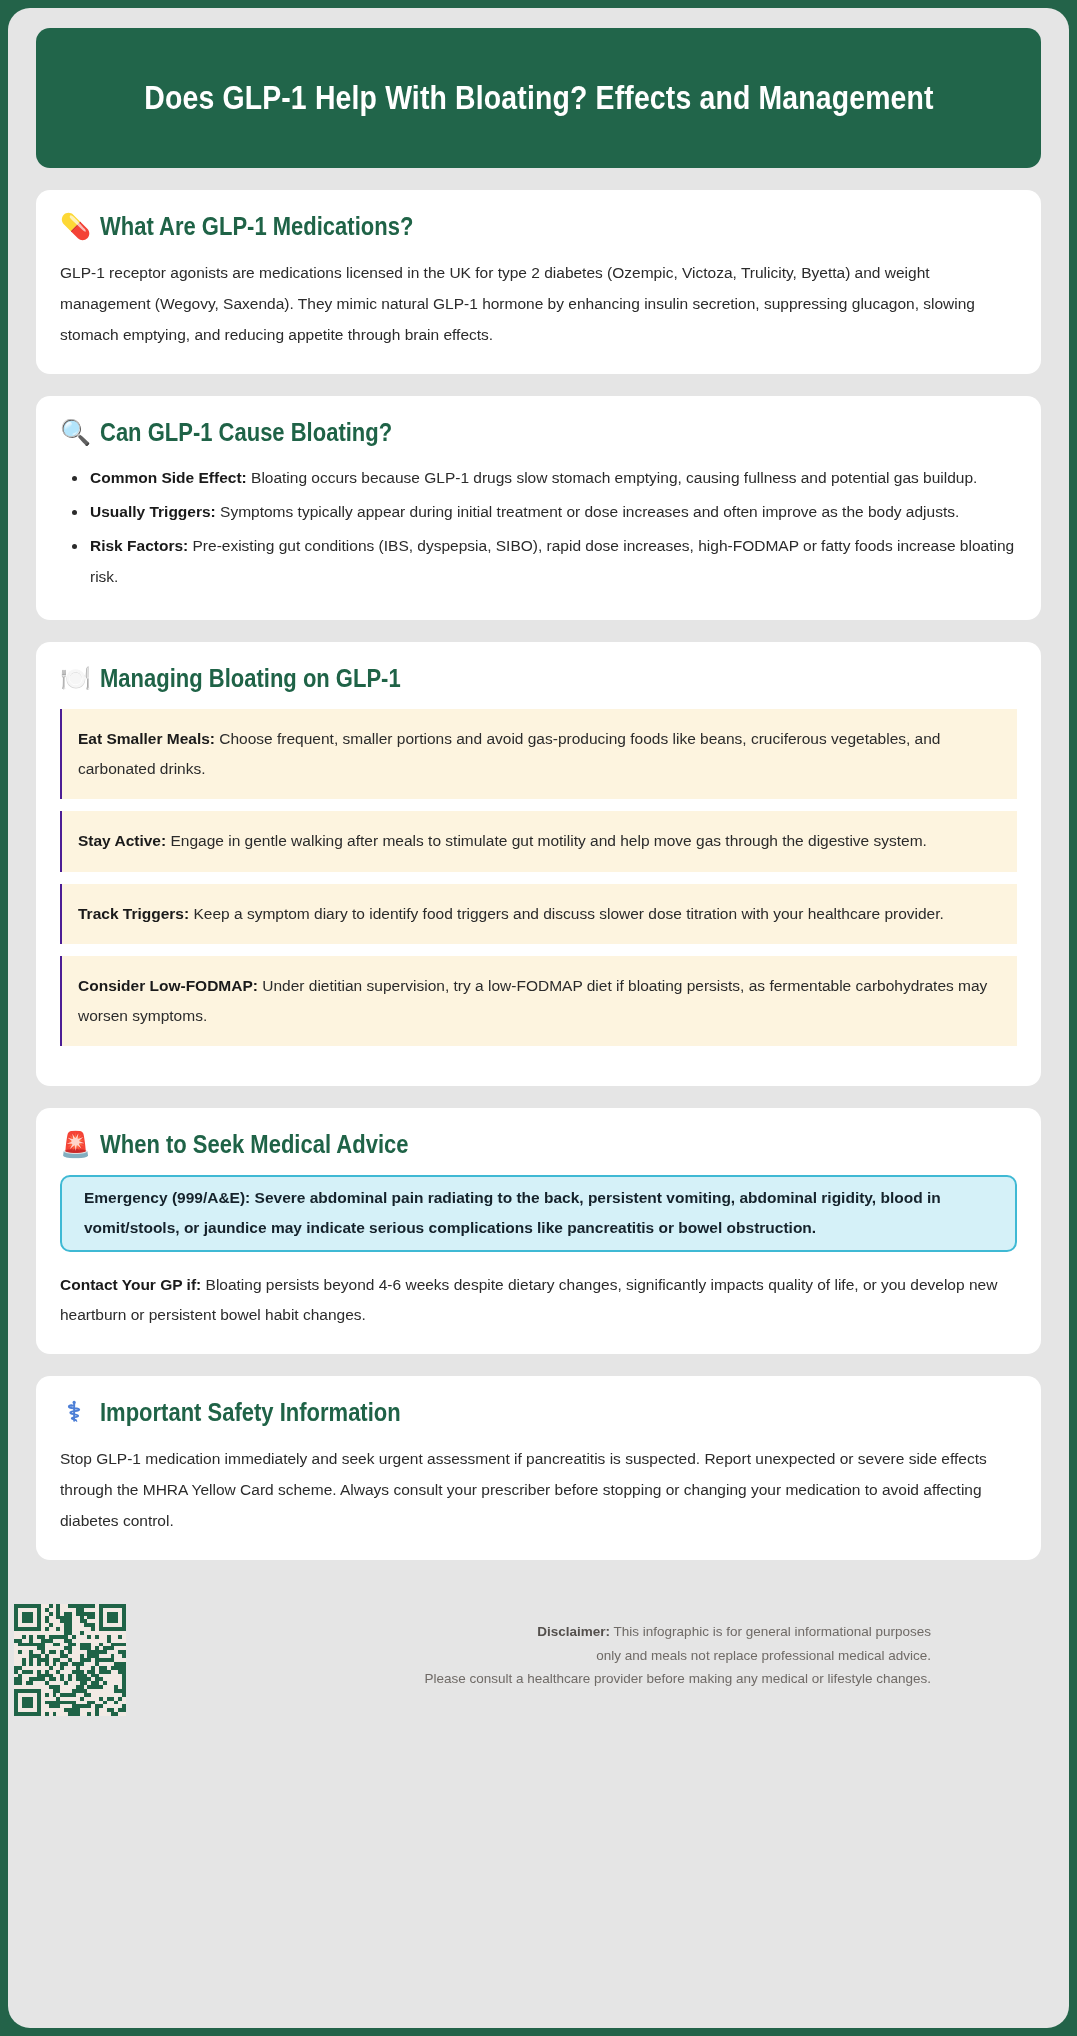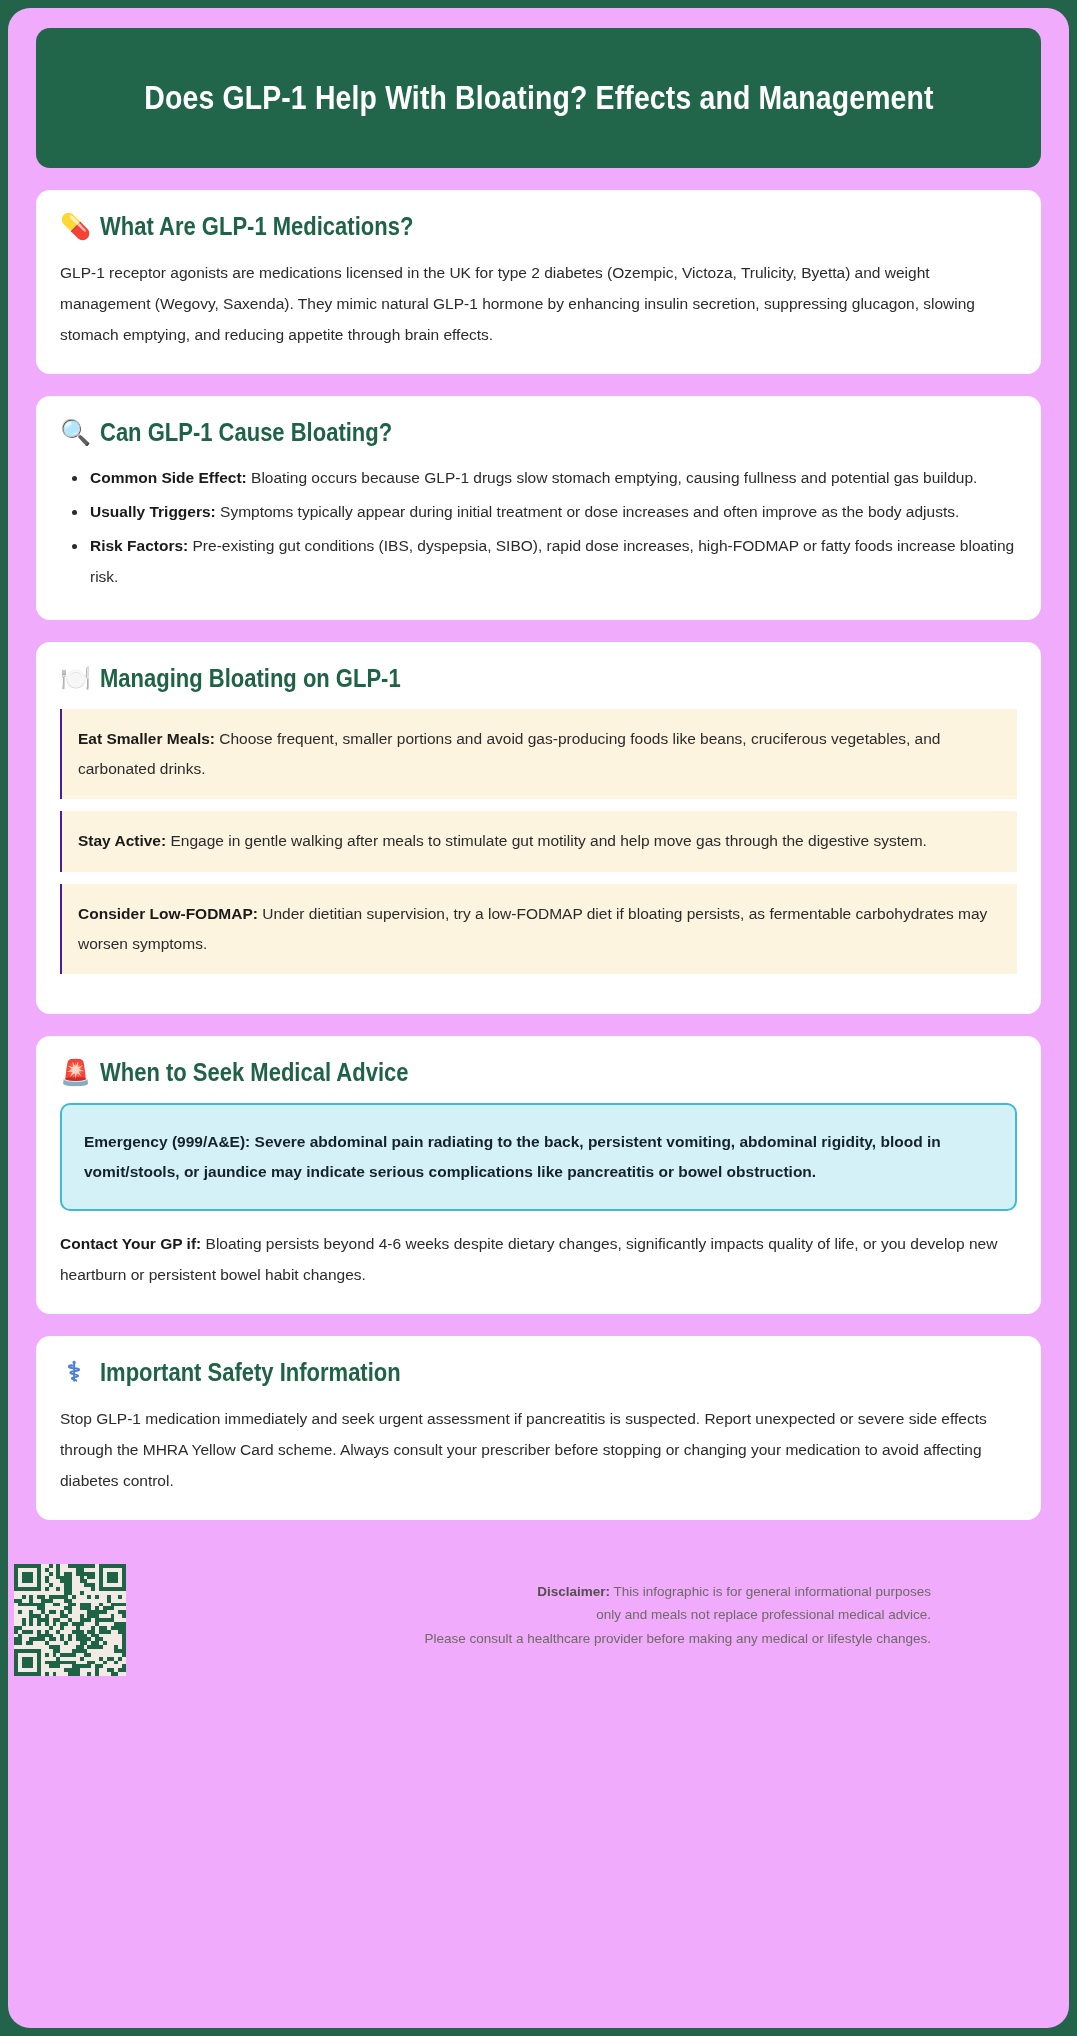--- a/index.html
+++ b/index.html
@@ -11,21 +11,21 @@
   }
 
   body {
     background: #236349;
     padding: 8px;
   }
 
   #poster {
     width: 1061px;
     height: 2020px;
-    background: #f0abfc;
+    background: #e5e5e5;
     border-radius: 22px;
     padding: 20px 28px 0 28px;
     position: relative;
     overflow: hidden;
   }
 
   
   .banner {
     background: #21654A;
     border-radius: 14px;
@@ -115,21 +115,21 @@
     line-height: 1.95;
     color: #2B2B2B;
   }
   .tip:last-child { margin-bottom: 16px; }
 
   
   .alert {
     background: #D5F1F8;
     border: 2px solid #3FB9D4;
     border-radius: 10px;
-    padding: 22px 22px;
+    padding: 6px 22px;
     font-size: 15.5px;
     line-height: 1.95;
     font-weight: 700;
     color: #15222B;
     margin-bottom: 18px;
   }
   .gp-note {
     font-size: 15.5px;
     line-height: 1.95;
     color: #2B2B2B;
@@ -199,20 +199,23 @@
   <div class="card">
     <div class="sec-head">
       <span class="sec-icon">🍽️</span>
       <span class="sec-title">Managing Bloating on GLP-1</span>
     </div>
     <div class="tip">
       <span class="lead">Eat Smaller Meals:</span><span> Choose frequent, smaller portions and avoid gas-producing foods like beans, cruciferous vegetables, and carbonated drinks.</span>
     </div>
     <div class="tip">
       <span class="lead">Stay Active:</span><span> Engage in gentle walking after meals to stimulate gut motility and help move gas through the digestive system.</span>
+    </div>
+    <div class="tip">
+      <span class="lead">Track Triggers:</span><span> Keep a symptom diary to identify food triggers and discuss slower dose titration with your healthcare provider.</span>
     </div>
     <div class="tip">
       <span class="lead">Consider Low-FODMAP:</span><span> Under dietitian supervision, try a low-FODMAP diet if bloating persists, as fermentable carbohydrates may worsen symptoms.</span>
     </div>
   </div>
 
   <div class="card">
     <div class="sec-head">
       <span class="sec-icon">🚨</span>
       <span class="sec-title">When to Seek Medical Advice</span>

